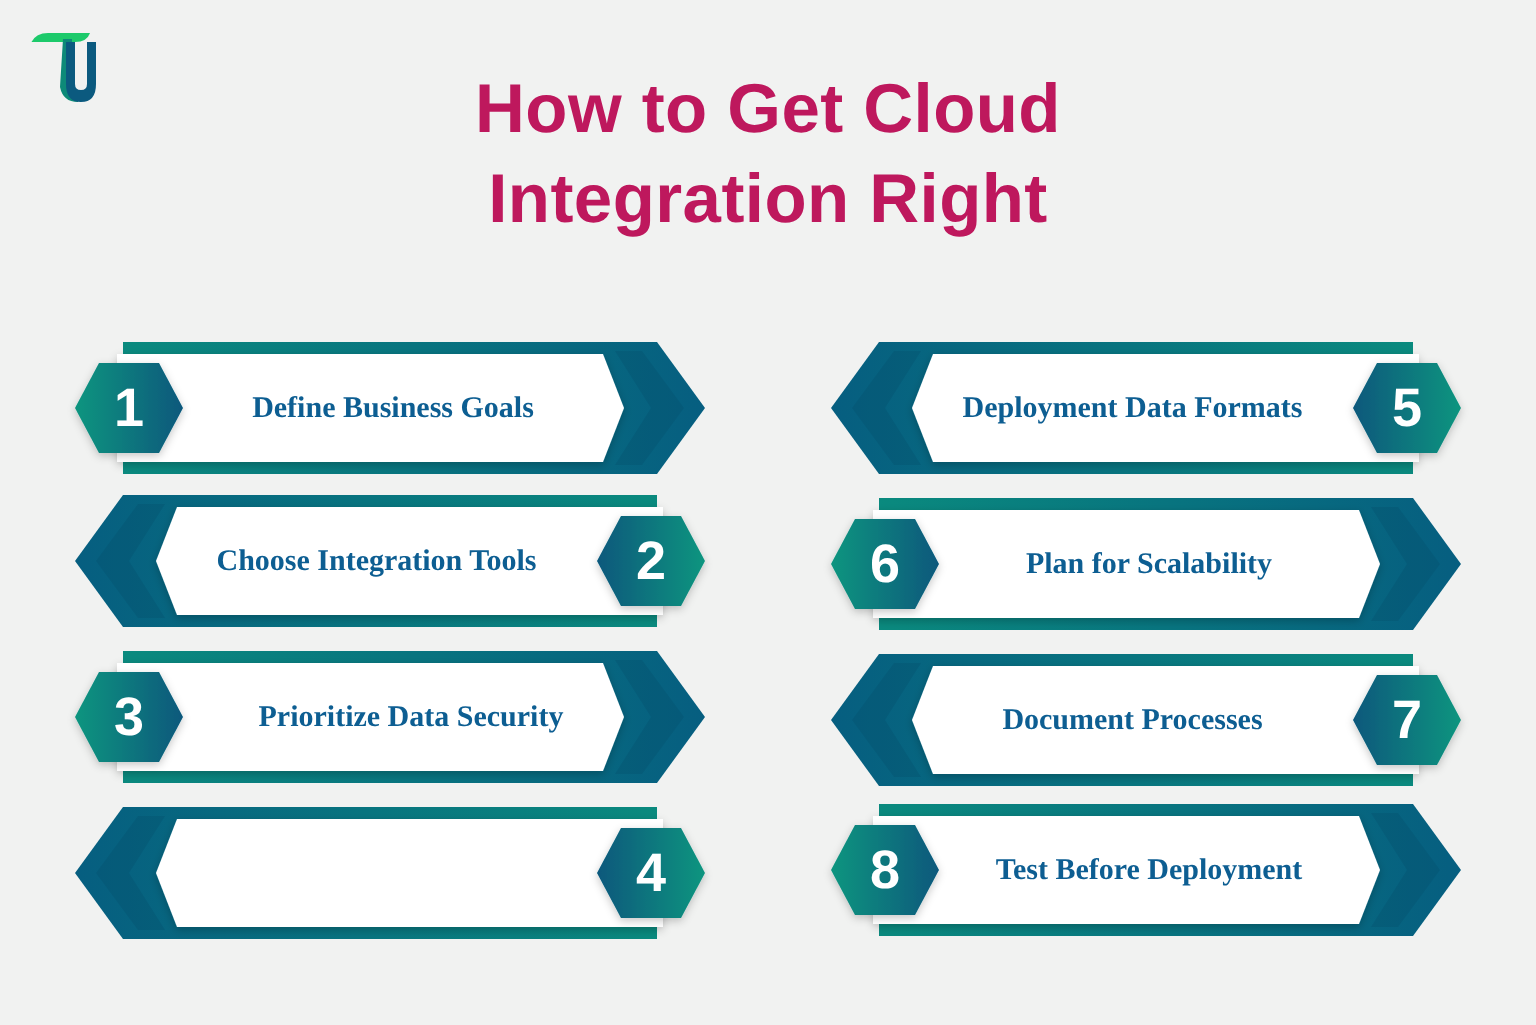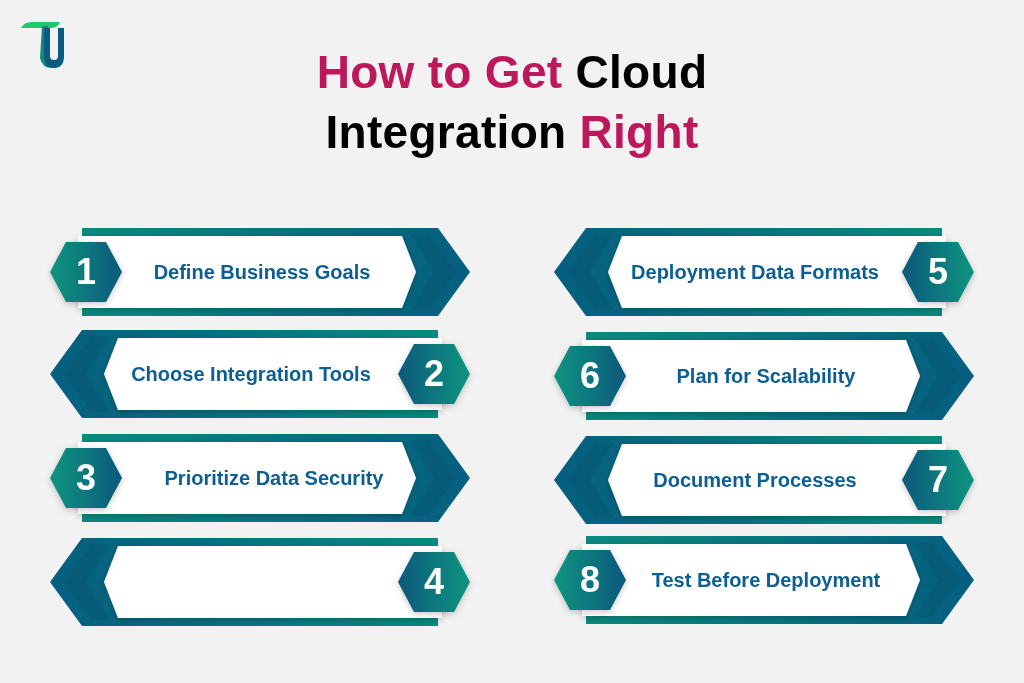--- a/index.html
+++ b/index.html
@@ -9,26 +9,26 @@
     font-family: "Liberation Sans", "DejaVu Sans", sans-serif;
     position: relative;
   }
   .logo { position: absolute; left: 18px; top: 18px; width: 48px; height: 52px; }
   .title {
     position: absolute; left: 0; top: 42px; width: 1024px;
     text-align: center; font-weight: 700; font-size: 46px; line-height: 60px;
     letter-spacing: 0.3px;
   }
   .title .dark { color: #be185d; }
-  .title .green { color: #000000; }
+  .title .green { color: #be185d; }
   .row { position: absolute; width: 420px; height: 92px; }
   .row svg.bg { position: absolute; left: 0; top: 0; width: 420px; height: 92px; overflow: visible; }
   .label {
     position: absolute; top: 0; height: 92px; display: flex; align-items: center; justify-content: center;
-    color: #0d5e92; font-size: 20px; font-weight: 600; white-space: nowrap;
+    color: #0d5e92; font-size: 20px; font-weight: 600; white-space: nowrap; font-family: Liberation Serif, serif;
   }
   .num {
     position: absolute; top: 0; height: 92px; width: 72px; display: flex; align-items: center; justify-content: center;
     color: #ffffff; font-size: 36px; font-weight: 800;
   }
 </style>
 </head>
 <body>
 
 <svg width="0" height="0" style="position:absolute">

